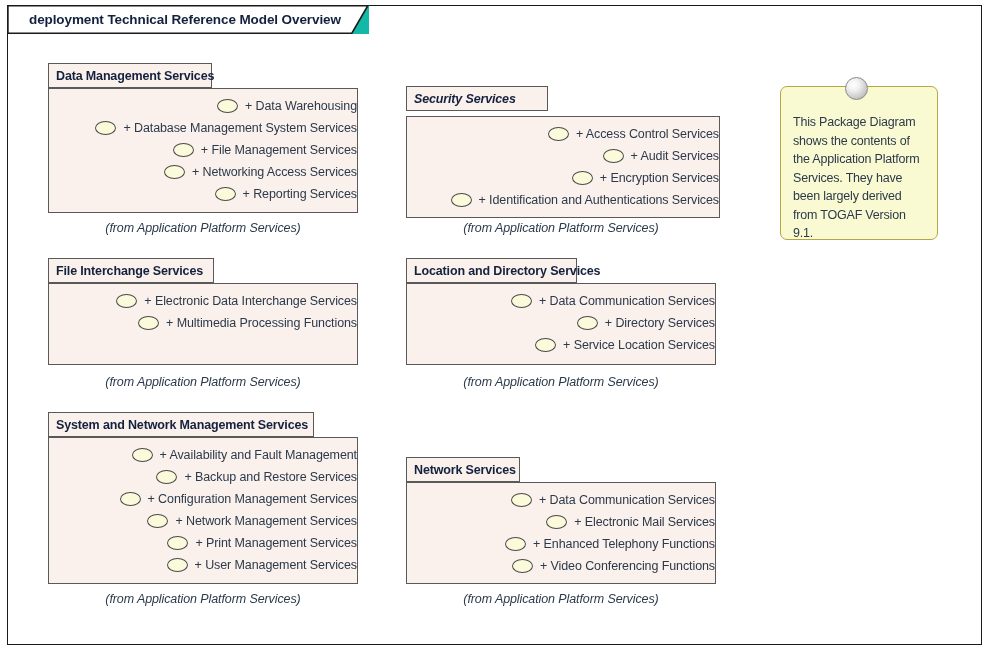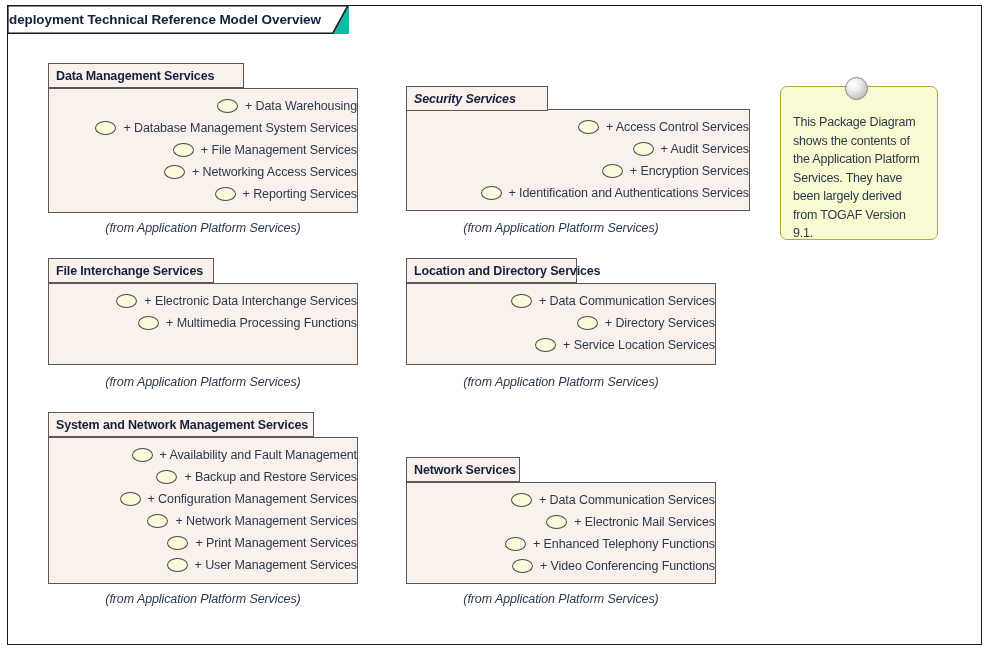--- a/index.html
+++ b/index.html
@@ -20,21 +20,21 @@
     box-sizing:border-box;
     background:#ffffff;
   }
   #frame-title-tab{
     position:absolute;
     left:7px;top:5px;
     height:29px;
     box-sizing:border-box;
     background:#14b8a6;
     display:flex;align-items:center;
-    padding-left:2px;padding-right:28px;
+    padding-left:22px;padding-right:28px;
     border-right:none;
   }
   #frame-title-tab .tab-shape{
     position:absolute;
     left:0;top:0;
     width:100%;height:100%;
     pointer-events:none;
   }
   #frame-title-text{
     position:relative;
@@ -144,21 +144,21 @@
 <div id="diagram-frame"></div>
 
 <div id="frame-title-tab">
   <svg class="tab-shape" viewBox="0 0 318 29" preserveAspectRatio="none">
     <path d="M0.75,0.75 L317,0.75 L303,28.25 L0.75,28.25 Z" fill="#ffffff" stroke="#1a1a1a" stroke-width="1.5"></path>
   </svg>
   <span id="frame-title-text">deployment Technical Reference Model Overview</span>
 </div>
 
 <div class="package" style="left:48px;top:63px;width:310px;">
-  <div class="pkg-tab" style="width:196px;">
+  <div class="pkg-tab" style="width:164px;">
     <span class="pkg-tab-label">Data Management Services</span>
   </div>
   <div class="pkg-body" style="top:25px;width:310px;height:125px;">
     <div class="pkg-item">
       <span class="item-icon"></span>
       <span class="item-label">+ Data Warehousing</span>
     </div>
     <div class="pkg-item">
       <span class="item-icon"></span>
       <span class="item-label">+ Database Management System Services</span>
@@ -176,21 +176,21 @@
       <span class="item-label">+ Reporting Services</span>
     </div>
   </div>
 </div>
 <div class="pkg-caption" style="left:48px;top:221px;width:310px;">(from Application Platform Services)</div>
 
 <div class="package" style="left:406px;top:86px;width:310px;">
   <div class="pkg-tab" style="width:142px;font-style:italic;">
     <span class="pkg-tab-label">Security Services</span>
   </div>
-  <div class="pkg-body" style="top:23px;width:344px;height:102px;">
+  <div class="pkg-body" style="top:30px;width:314px;height:102px;">
     <div class="pkg-item">
       <span class="item-icon"></span>
       <span class="item-label">+ Access Control Services</span>
     </div>
     <div class="pkg-item">
       <span class="item-icon"></span>
       <span class="item-label">+ Audit Services</span>
     </div>
     <div class="pkg-item">
       <span class="item-icon"></span>

